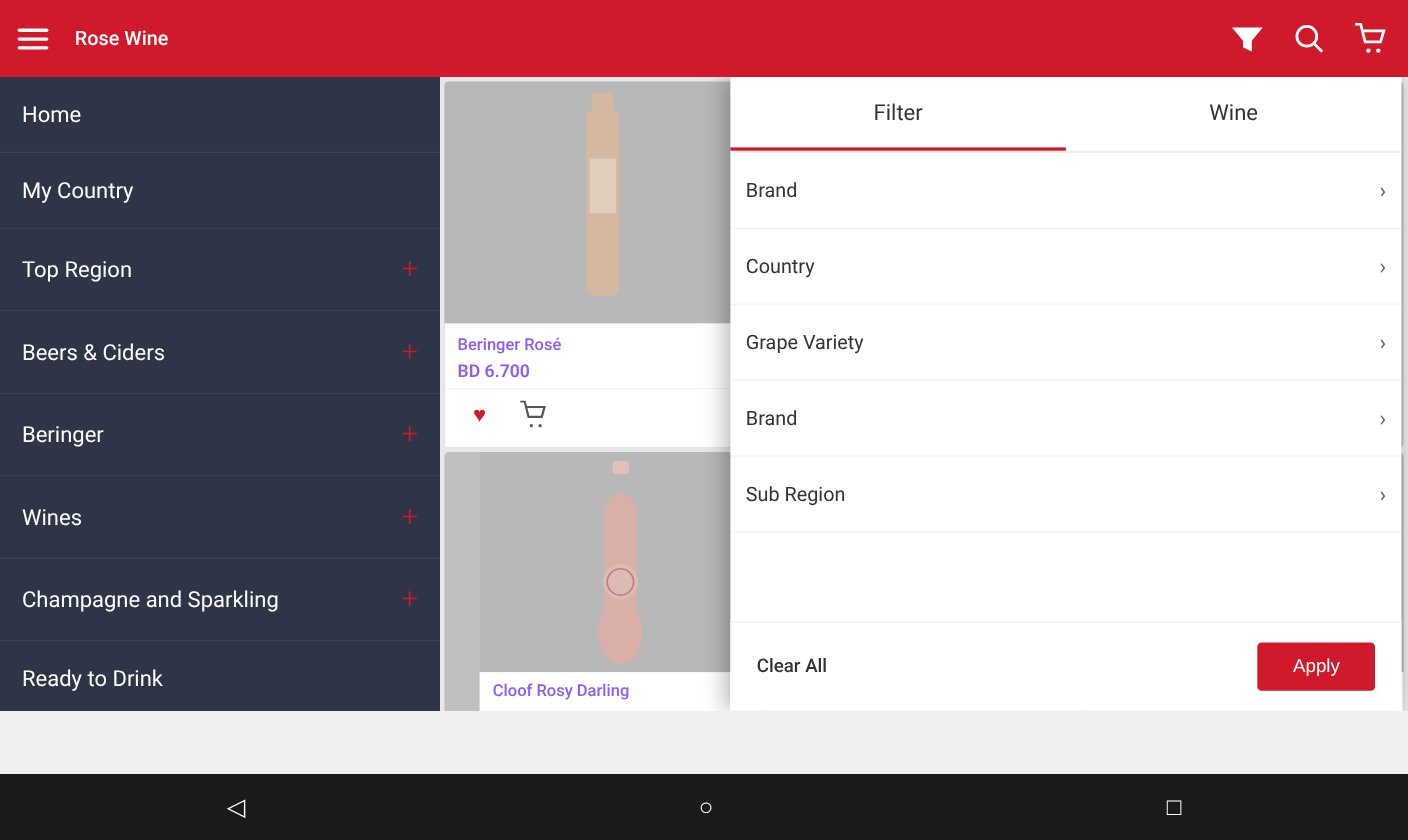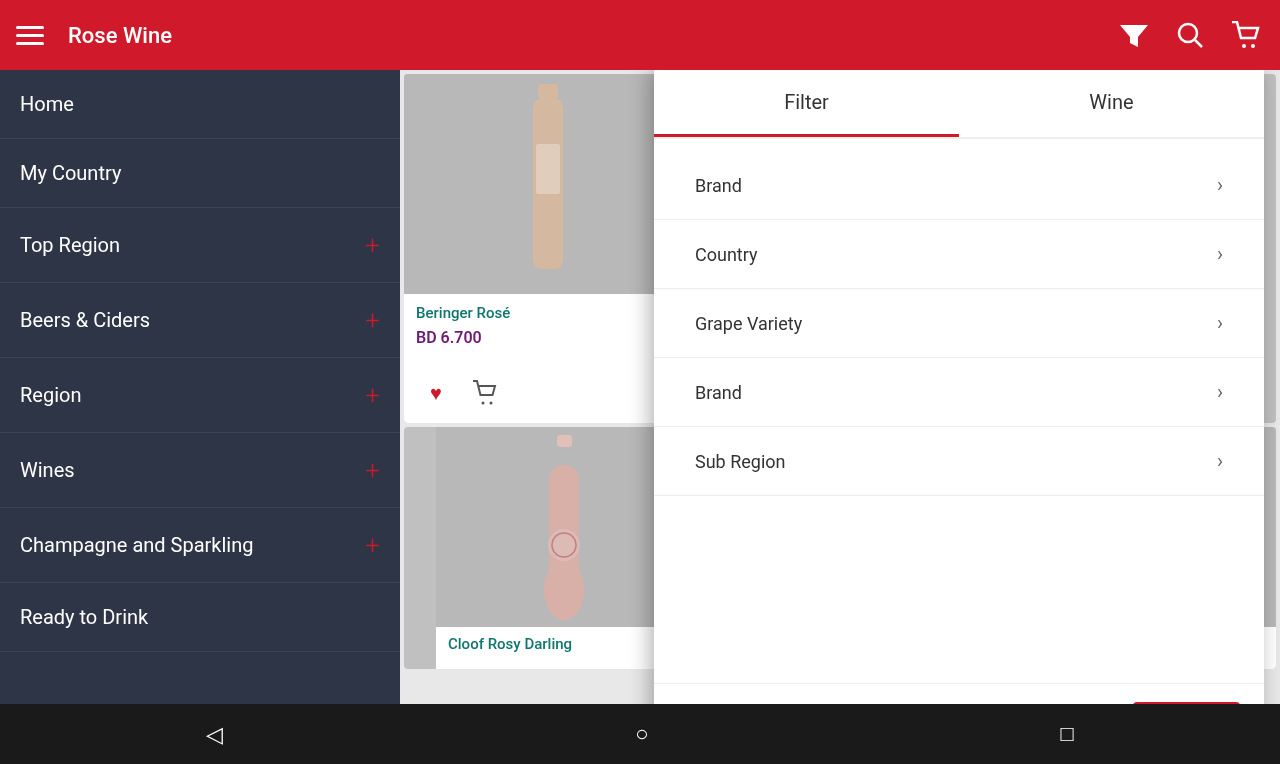--- a/index.html
+++ b/index.html
@@ -6,71 +6,71 @@
     body { width: 1280px; height: 764px; overflow: hidden; font-family: 'Roboto', Arial, sans-serif; background: #f0f0f0; }
 
     
     .header {
       position: fixed; top: 0; left: 0; right: 0; height: 70px;
       background: #d0192a; display: flex; align-items: center;
       padding: 0 16px; z-index: 100;
     }
     .header-menu-icon { width: 36px; height: 36px; display: flex; flex-direction: column; justify-content: center; gap: 5px; cursor: pointer; margin-right: 16px; }
     .header-menu-icon span { display: block; width: 28px; height: 3px; background: white; border-radius: 2px; }
-    .header-title { color: white; font-size: 22px; font-weight: 500; flex: 1; }
+    .header-title { color: white; font-size: 18px; font-weight: 500; flex: 1; }
     .header-icons { display: flex; gap: 20px; align-items: center; }
     .header-icon { color: white; cursor: pointer; font-size: 24px; width: 36px; height: 36px; display: flex; align-items: center; justify-content: center; }
 
     
-    .main-layout { display: flex; margin-top: 70px; height: 694px; justify-content: space-between; }
+    .main-layout { display: flex; margin-top: 70px; height: 576px; justify-content: space-between; }
 
     
     .sidebar {
       width: 400px; min-width: 400px; background: #2e3547;
       display: flex; flex-direction: column; overflow-y: auto; height: 100%;
     }
     .sidebar-item {
       display: flex; align-items: center; justify-content: space-between;
       padding: 22px 20px; border-bottom: 1px solid rgba(255,255,255,0.08);
       color: white; font-size: 20px; cursor: pointer;
     }
     .sidebar-item .plus { color: #d0192a; font-size: 26px; font-weight: 300; }
 
     
     .content-area { flex: 1; overflow-y: auto; position: relative; background: #e8e8e8; }
 
     
     .product-grid { display: grid; grid-template-columns: repeat(3, 1fr); gap: 4px; padding: 4px; }
-    .product-name { font-size: 15px; font-weight: 500; color: #0f766e; margin-bottom: 6px; }
-    .product-price { color: #701a75; font-size: 16px; font-weight: 600; margin-bottom: 16px; }
+    .product-name { font-size: 15px; font-weight: 500; color: #8b5cf6; margin-bottom: 6px; }
+    .product-price { color: #8b5cf6; font-size: 16px; font-weight: 600; margin-bottom: 0; }
     .product-actions { display: flex; gap: 10px; padding: 4px 12px 10px; background: white; }
     .product-wishlist, .product-cart {
       width: 40px; height: 40px; border-radius: 4px;
       display: flex; align-items: center; justify-content: center;
       cursor: pointer; font-size: 20px;
     }
     .product-wishlist { color: #d0192a; }
     .product-cart { color: #555; }
 
     
     .filter-overlay {
-      position: absolute; top: 0; right: 16px; width: 610px; height: 100%;
+      position: absolute; top: 0; right: 6px; width: 610px; height: 100%;
       background: white; box-shadow: -4px 0 20px rgba(0,0,0,0.3);
-      display: flex; flex-direction: column; z-index: 50; gap: 12px;
+      display: flex; flex-direction: column; z-index: 50;
     }
     .filter-tabs { display: flex; border-bottom: 2px solid #eee; }
     .filter-tab {
       flex: 1; padding: 20px; text-align: center; font-size: 20px;
       cursor: pointer; color: #333; border-bottom: 3px solid transparent;
     }
     .filter-tab.active { color: #333; border-bottom: 3px solid #d0192a; }
     .filter-options { flex: 1; overflow-y: auto; }
     .filter-option {
       display: flex; align-items: center; justify-content: space-between;
-      padding: 22px 41px; border-bottom: 1px solid #eee; cursor: pointer;
+      padding: 22px 14px; border-bottom: 1px solid #eee; cursor: pointer;
     }
     .filter-option-label { font-size: 18px; color: #333; }
     .filter-chevron { color: #666; font-size: 20px; }
     .filter-footer {
       display: flex; justify-content: space-between; align-items: center;
       padding: 18px 24px; border-top: 1px solid #eee; background: white;
     }
     .clear-all-btn { font-size: 17px; color: #333; font-weight: 500; cursor: pointer; }
     .apply-btn {
       background: #d0192a; color: white; border: none;
@@ -133,21 +133,21 @@
       </div>
       <div class="sidebar-item">
         <span>Top Region</span>
         <span class="plus">+</span>
       </div>
       <div class="sidebar-item">
         <span>Beers &amp; Ciders</span>
         <span class="plus">+</span>
       </div>
       <div class="sidebar-item">
-        <span>Region</span>
+        <span>Beringer</span>
         <span class="plus">+</span>
       </div>
       <div class="sidebar-item">
         <span>Wines</span>
         <span class="plus">+</span>
       </div>
       <div class="sidebar-item">
         <span>Champagne and Sparkling</span>
         <span class="plus">+</span>
       </div>

